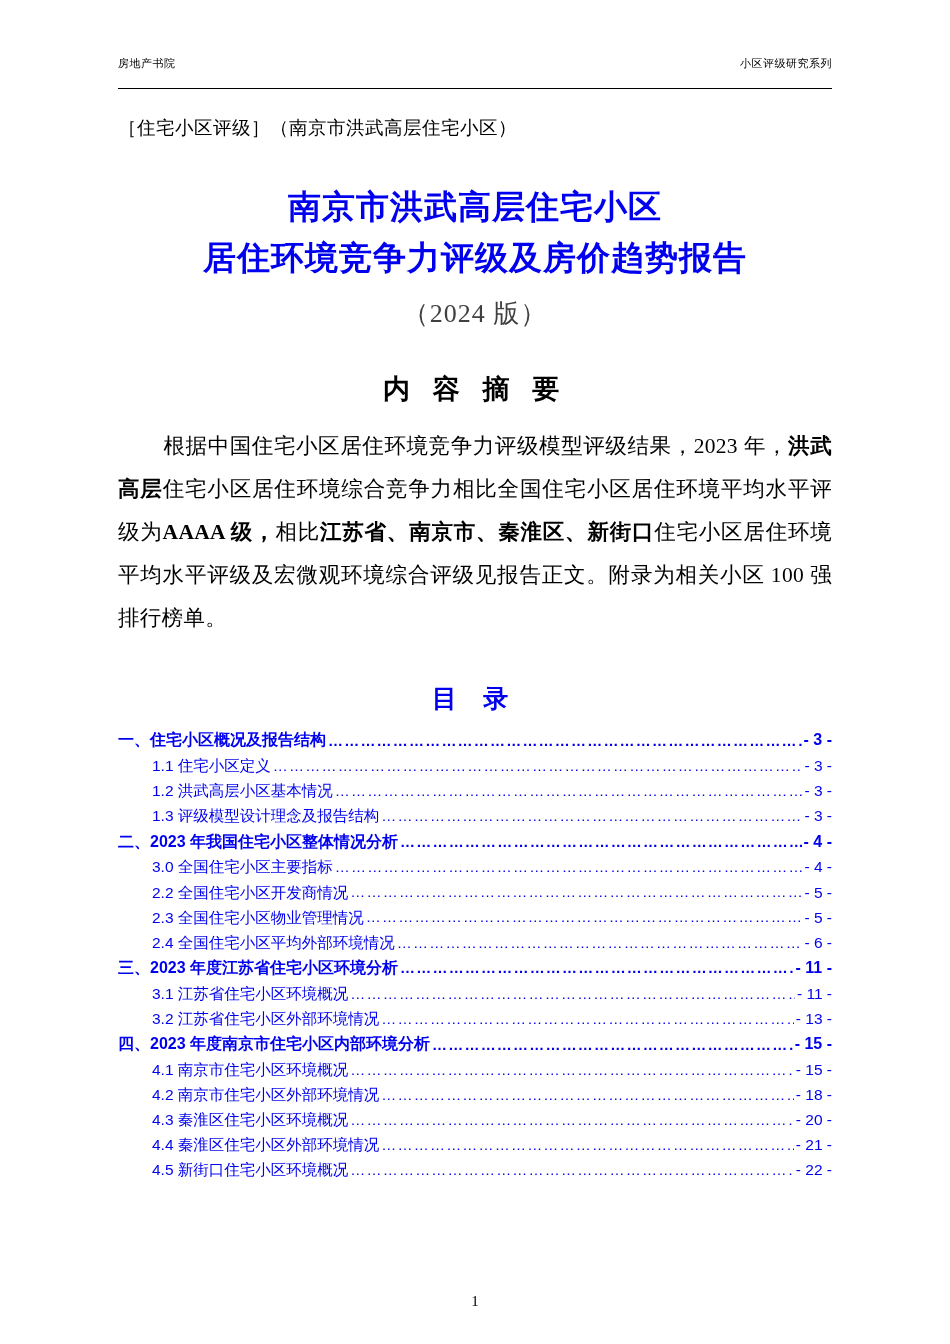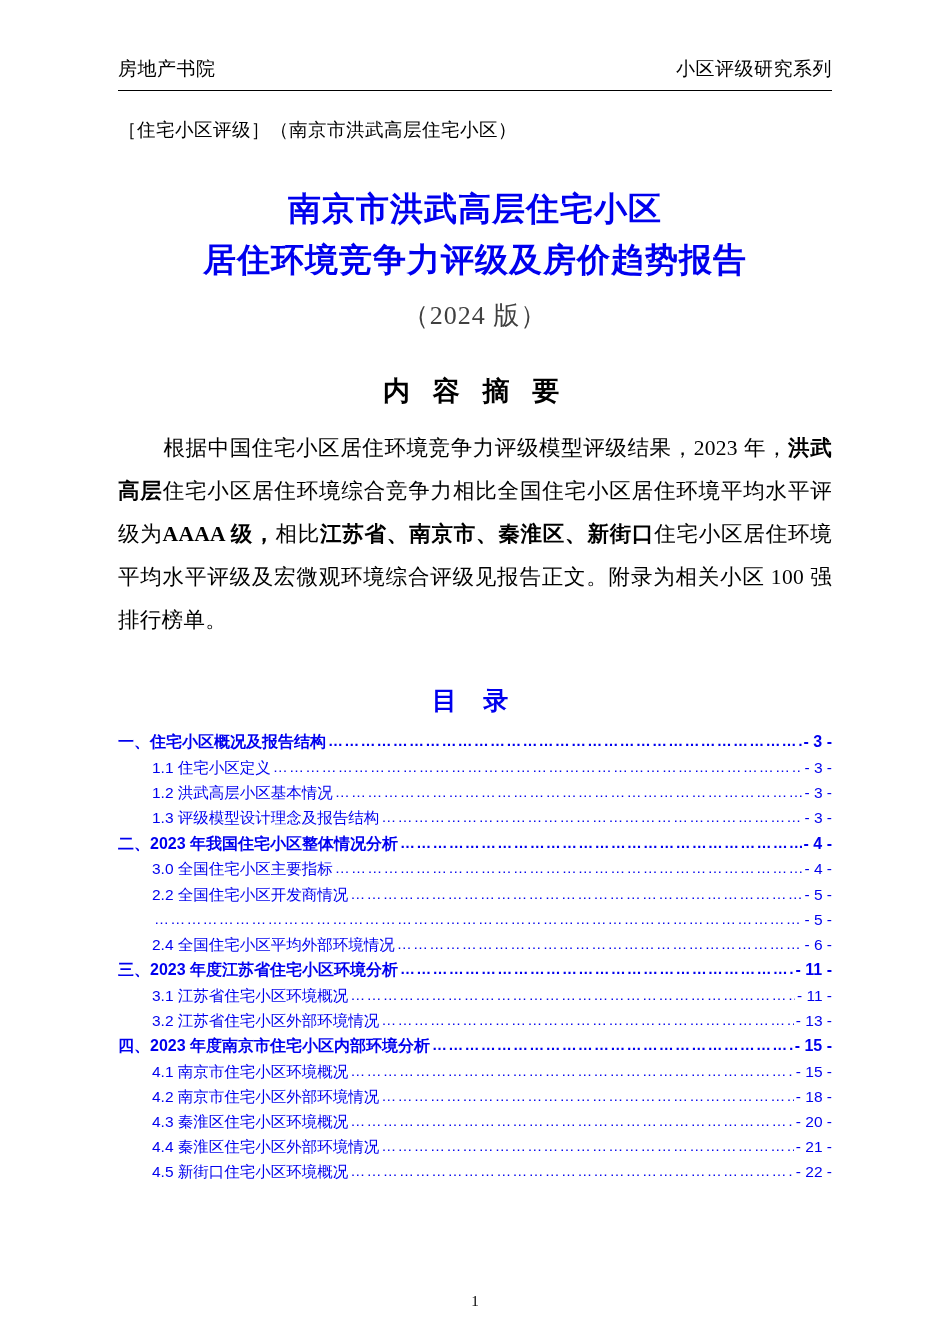--- a/index.html
+++ b/index.html
@@ -21,23 +21,23 @@
     box-sizing: border-box;
     padding: 56px 118px 30px 118px;
     position: relative;
   }
 
   
   .running-header {
     display: flex;
     justify-content: space-between;
     align-items: flex-end;
-    font-size: 19px;
+    font-size: 11px;
     letter-spacing: 0.5px;
-    padding-bottom: 8px;
+    padding-bottom: 17px;
     border-bottom: 1.5px solid #000;
   }
   .running-header .left,
   .running-header .right {
     white-space: nowrap;
   }
 
   
   .kicker {
     margin-top: 26px;
@@ -97,21 +97,21 @@
     color: #0000ee;
     margin-top: 42px;
     margin-bottom: 12px;
   }
   .toc {
     color: #0000ee;
     font-family: "Liberation Sans", "DejaVu Sans", sans-serif;
   }
   .toc-row {
     display: flex;
-    align-items: flex-start;
+    align-items: flex-end;
     font-size: 15.5px;
     line-height: 1.62;
     white-space: nowrap;
   }
   .toc-row.level1 {
     font-weight: bold;
     font-size: 16px;
   }
   .toc-row.level2 {
     padding-left: 34px;
@@ -203,20 +203,21 @@
       <span class="toc-page">- 4 -</span>
     </div>
 
     <div class="toc-row level2">
       <span class="toc-label">2.2  全国住宅小区开发商情况</span>
       <span class="toc-dots">……………………………………………………………………………………………………………………………</span>
       <span class="toc-page">- 5 -</span>
     </div>
 
     <div class="toc-row level2">
+      <span class="toc-label">2.3  全国住宅小区物业管理情况</span>
       <span class="toc-dots">……………………………………………………………………………………………………………………………</span>
       <span class="toc-page">- 5 -</span>
     </div>
 
     <div class="toc-row level2">
       <span class="toc-label">2.4  全国住宅小区平均外部环境情况</span>
       <span class="toc-dots">……………………………………………………………………………………………………………………………</span>
       <span class="toc-page">- 6 -</span>
     </div>
 

